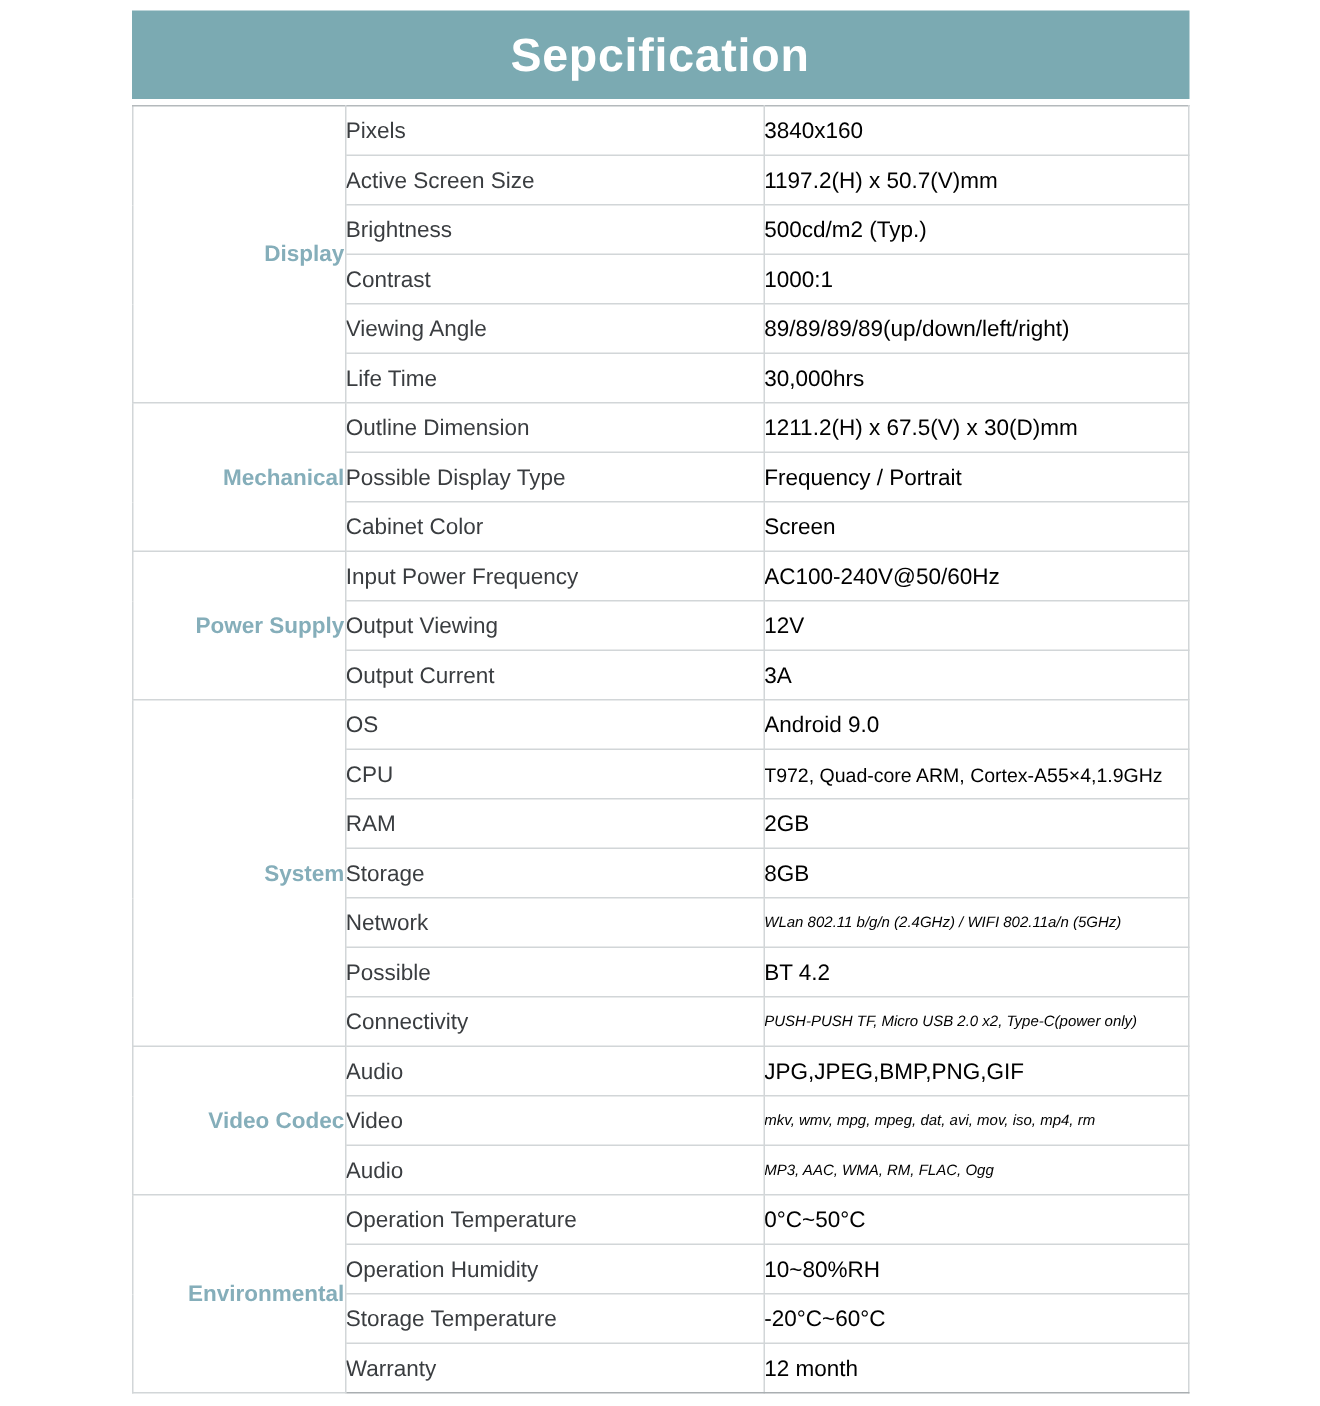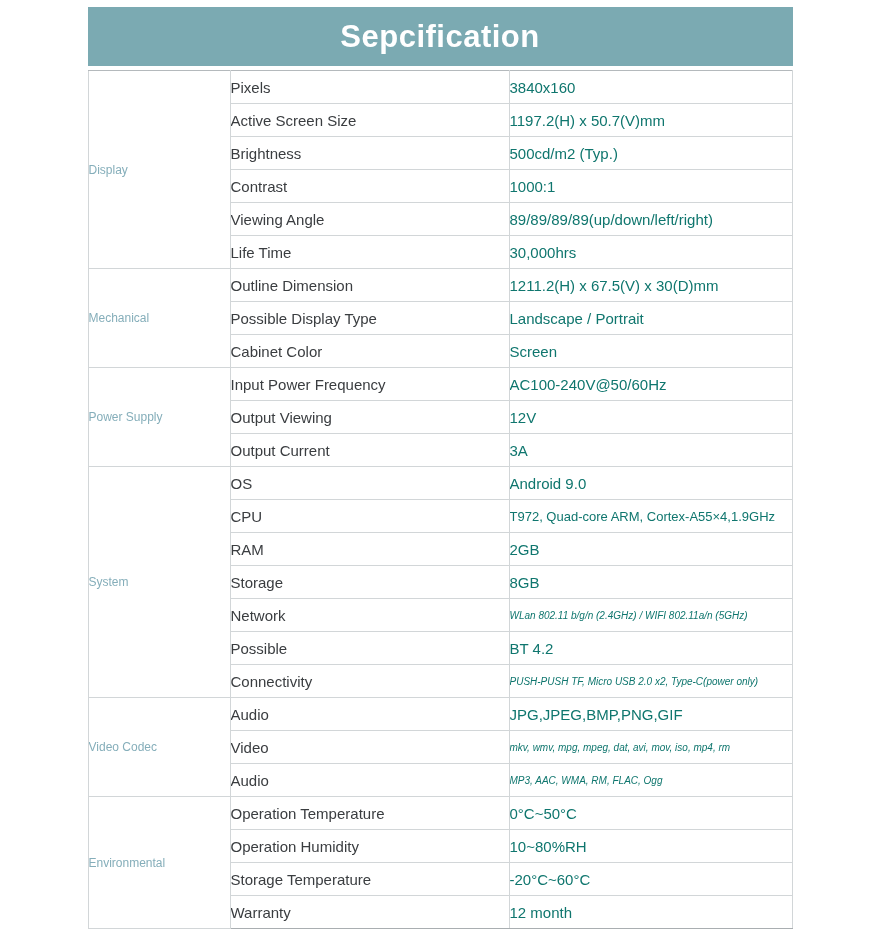--- a/index.html
+++ b/index.html
@@ -41,36 +41,36 @@
     vertical-align: middle;
     overflow: hidden;
     white-space: nowrap;
   }
   
   tr.section-start td { border-top-color: #a9aeb1; margin-left: 22px; }
   table.spec tr:first-child td { border-top-color: #b4b9bc; }
   table.spec tr:last-child td { border-bottom-color: #a9aeb1; }
   td.cat-cell {
     width: 141px;
-    text-align: left;
+    text-align: right;
     color: var(--category-color, #85aeba);
-    font-weight: normal;
-    font-size: 12px;
+    font-weight: bold;
+    font-size: 15px;
     border-right-color: #c4c9cc;
   }
   td.label-cell {
     width: 278px;
     padding-left: 12px;
     color: #3a3d40;
     font-size: 15px;
   }
   td.value-cell {
     width: 282px;
     padding-left: 10px;
-    color: #0f766e;
+    color: #000000;
     font-size: 15px;
   }
   td.value-cell.md { font-size: 13px; }
   td.value-cell.sm { font-size: 10px; font-style: italic; }
 </style>
 </head>
 <body>
 
 <div class="page">
   <div class="title-bar">
@@ -103,21 +103,21 @@
           <td class="label-cell">Life Time</td>
           <td class="value-cell">30,000hrs</td>
         </tr>
         <tr class="section-start">
           <td class="cat-cell" rowspan="3">Mechanical</td>
           <td class="label-cell">Outline Dimension</td>
           <td class="value-cell">1211.2(H) x 67.5(V) x 30(D)mm</td>
         </tr>
         <tr>
           <td class="label-cell">Possible Display Type</td>
-          <td class="value-cell">Landscape / Portrait</td>
+          <td class="value-cell">Frequency / Portrait</td>
         </tr>
         <tr>
           <td class="label-cell">Cabinet Color</td>
           <td class="value-cell">Screen</td>
         </tr>
         <tr class="section-start">
           <td class="cat-cell" rowspan="3">Power Supply</td>
           <td class="label-cell">Input Power Frequency</td>
           <td class="value-cell">AC100-240V@50/60Hz</td>
         </tr>

